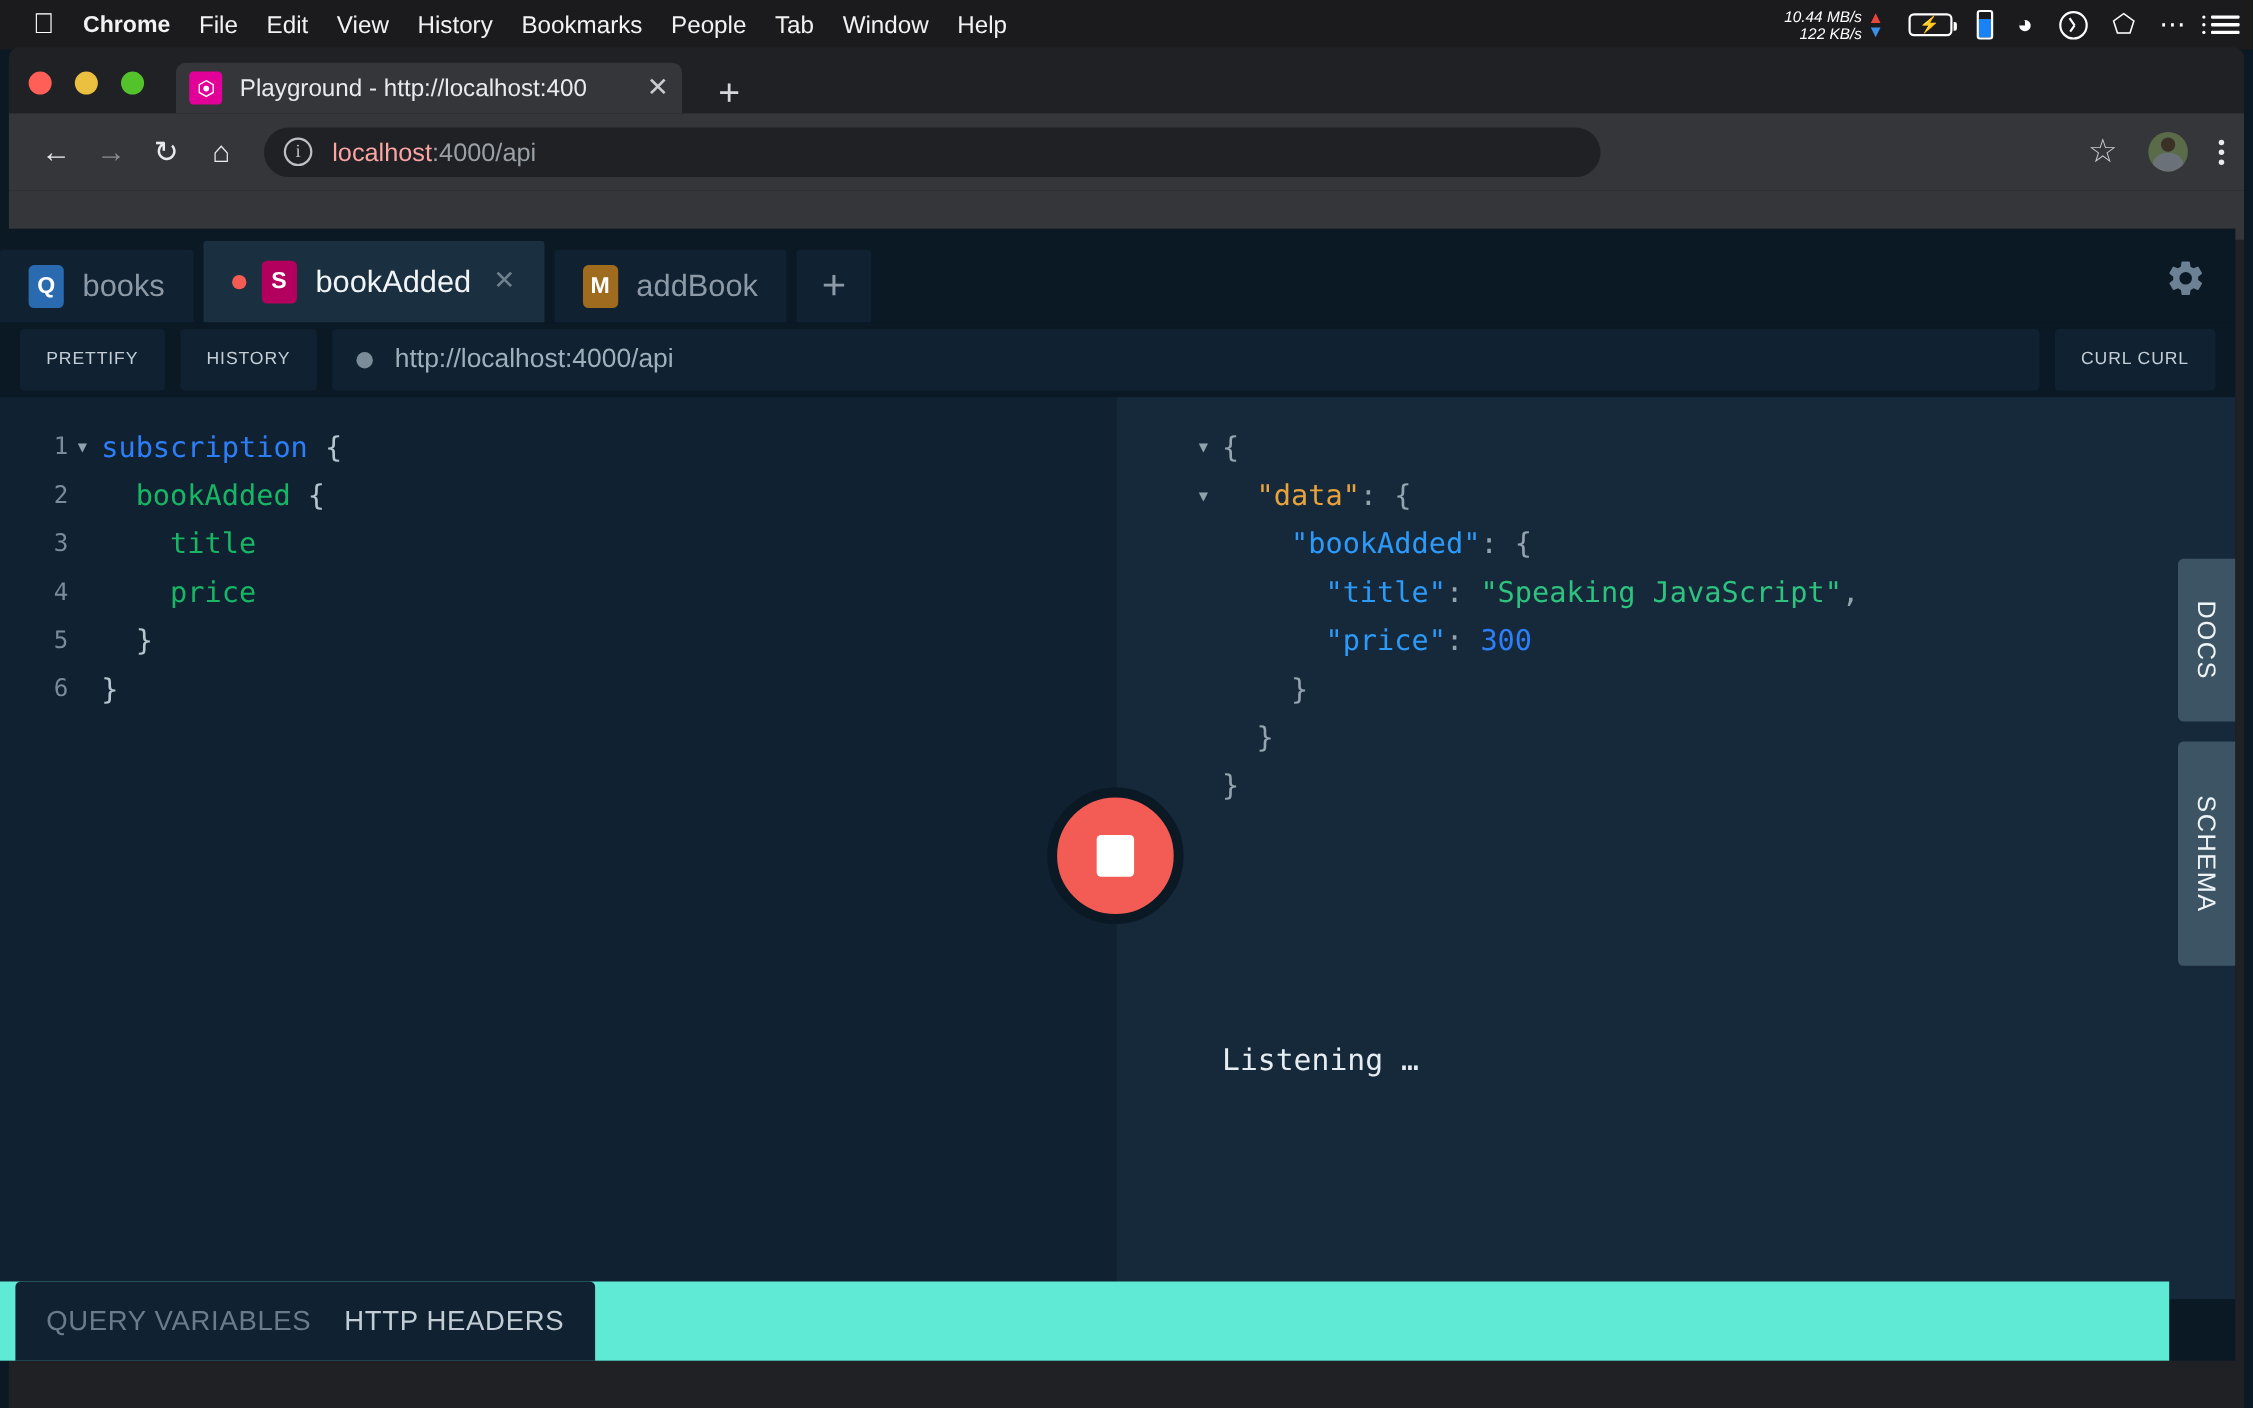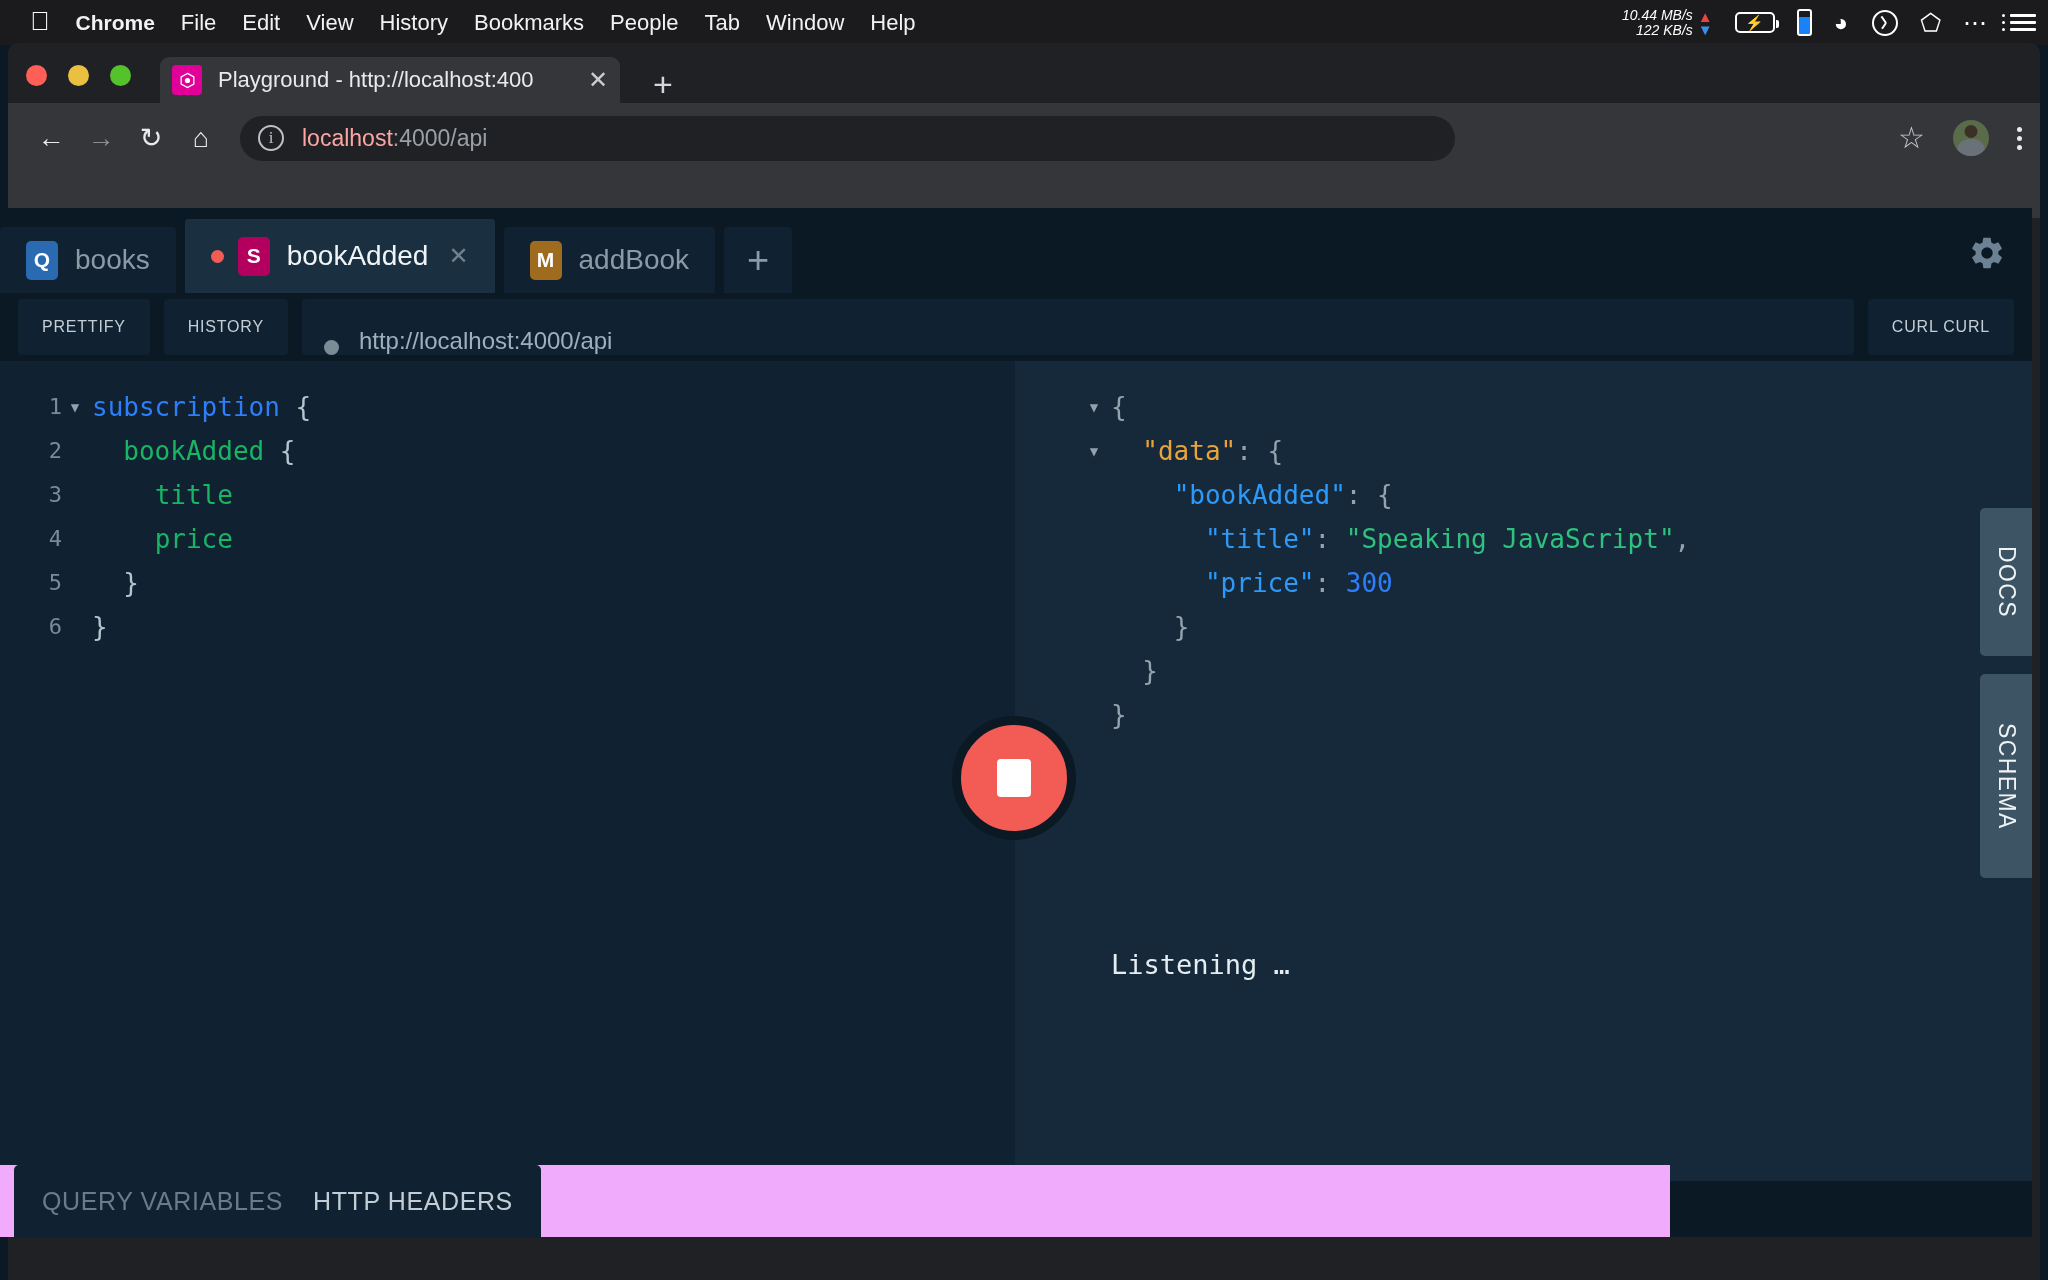--- a/index.html
+++ b/index.html
@@ -82,21 +82,21 @@
   .badge.q{ background:#2a6ab0; } .badge.s{ background:#b3005e; } .badge.m{ background:#9e6b1f; }
   .pgtab .lbl{ margin-left:17px; font-size:28px; color:#8d9aa6; white-space:nowrap; }
   .pgtab.active .lbl{ color:#f0f4f7; }
   .pgtab .x{ margin-left:20px; color:#6f818f; font-size:24px; line-height:22px; }
   .pgtab-add{ width:68px; height:66px; background:#102131; border-radius:3px 3px 0 0; display:flex; align-items:center; justify-content:center; color:#8d9aa6; font-size:38px; font-weight:300; line-height:34px; }
   .gear{ position:absolute; right:26px; top:26px; }
   .gear svg{ width:38px; height:38px; fill:#6c8193; }
 
   .pg-actions{ height:68px; display:flex; align-items:center; padding:0 18px; gap:14px; background:#0b1925; }
   .pg-btn{ height:56px; background:#102131; border-radius:4px; color:#c5ced6; font-size:16px; letter-spacing:0.8px; display:flex; align-items:center; padding:0 24px; }
-  .endpoint{ flex:1; height:56px; background:#102131; border-radius:4px; display:flex; align-items:flex-end; padding:0 22px; }
+  .endpoint{ flex:1; height:56px; background:#102131; border-radius:4px; display:flex; align-items:center; padding:0 22px; }
   .endpoint .edot{ width:15px; height:15px; border-radius:50%; background:#7b8c98; flex:none; }
   .endpoint .etext{ margin-left:20px; color:#9fb0bc; font-size:24px; }
 
   .panes{ position:absolute; top:153px; left:0; width:2032px; height:820px; display:flex; }
   .pane-left{ width:1015px; background:#102131; position:relative; }
   .pane-right{ flex:1; background:#16293a; position:relative; }
   .editor{ padding:24px 0 0 0; font-family:"DejaVu Sans Mono", monospace; font-size:26px; line-height:44px; }
   .cl{ display:flex; white-space:pre; }
   .ln{ width:62px; text-align:right; color:#7a8c99; font-size:22px; flex:none; }
   .fold{ width:26px; text-align:center; color:#90a2ad; font-size:14px; flex:none; }
@@ -117,21 +117,21 @@
   .stopbtn .sq{ width:34px; height:38px; background:#fff; border-radius:4px; }
 
   .sidetabs{ position:absolute; right:0; top:300px; width:52px; }
   .sidetab{
     width:52px; background:#3c5464; border-radius:5px 0 0 5px; display:flex; align-items:center; justify-content:center;
     color:#eef3f6; font-size:23px; letter-spacing:1.4px; writing-mode:vertical-rl;
   }
   .sidetab.docs{ height:148px; } 
   .sidetab.schema{ height:204px; margin-top:18px; }
 
-  .pg-footer{ position:absolute; bottom:0; left:0; width:1670px; height:72px; background:#f0abfc; }
+  .pg-footer{ position:absolute; bottom:0; left:0; width:1972px; height:72px; background:#5eead4; }
   .ftab{ position:absolute; top:0; height:72px; background:#102131; border-radius:5px 5px 0 0; display:flex; align-items:center; padding:0 28px; gap:30px; }
   .ftab.left{ left:14px; } .ftab.right{ right:14px; }
   .ftxt{ font-size:25px; color:#6a7c8a; letter-spacing:0.6px; }
   .ftxt.act{ color:#c2cdd5; }
 </style>
 </head>
 <body>
 
 <div class="menubar">
   <span class="apple-logo"></span>

